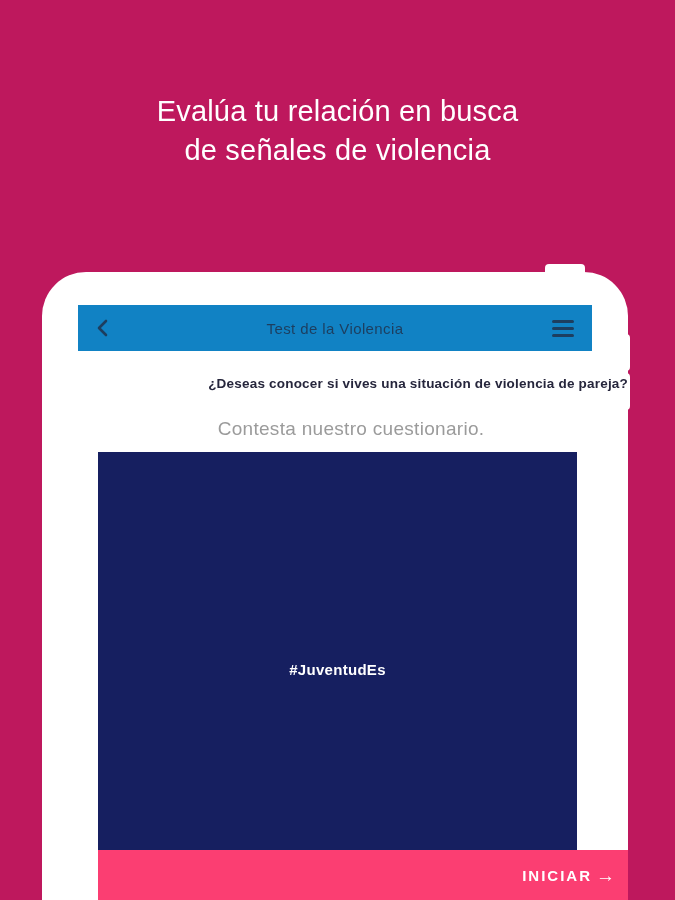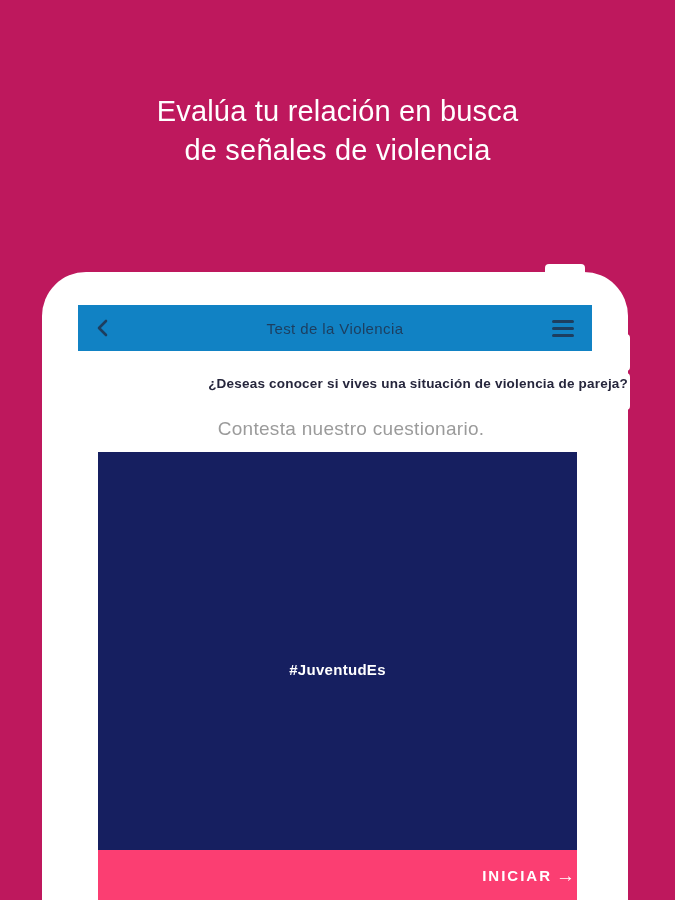--- a/index.html
+++ b/index.html
@@ -154,27 +154,27 @@
     color: #7d87cd;
     font-size: 14px;
     letter-spacing: 0.3px;
   }
 
   
   .start-bar {
     position: absolute;
     left: 56px;
     top: 578px;
-    width: 479px;
+    width: 530px;
     height: 50px;
     background: #fb3e72;
     display: flex;
     align-items: center;
     justify-content: flex-end;
-    padding-right: 2px;
+    padding-right: 13px;
     cursor: pointer;
   }
   .start-label {
     color: #ffffff;
     font-size: 15px;
     font-weight: 700;
     letter-spacing: 2px;
   }
   .start-arrow {
     color: #ffffff;

